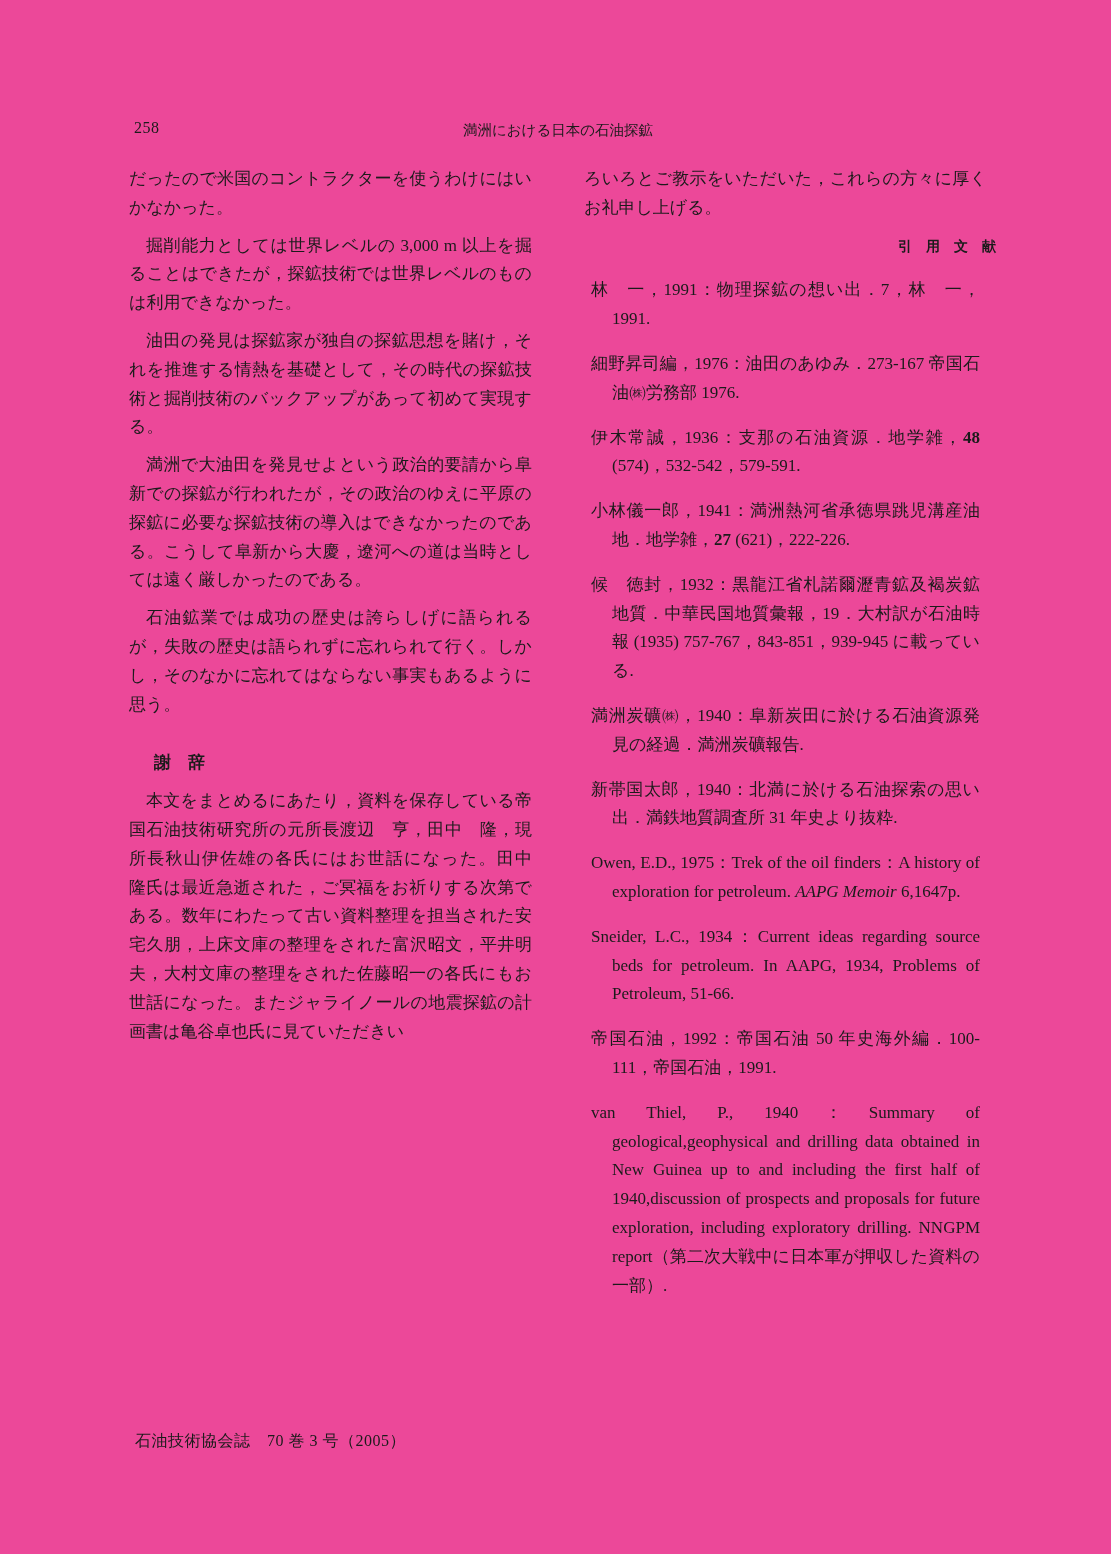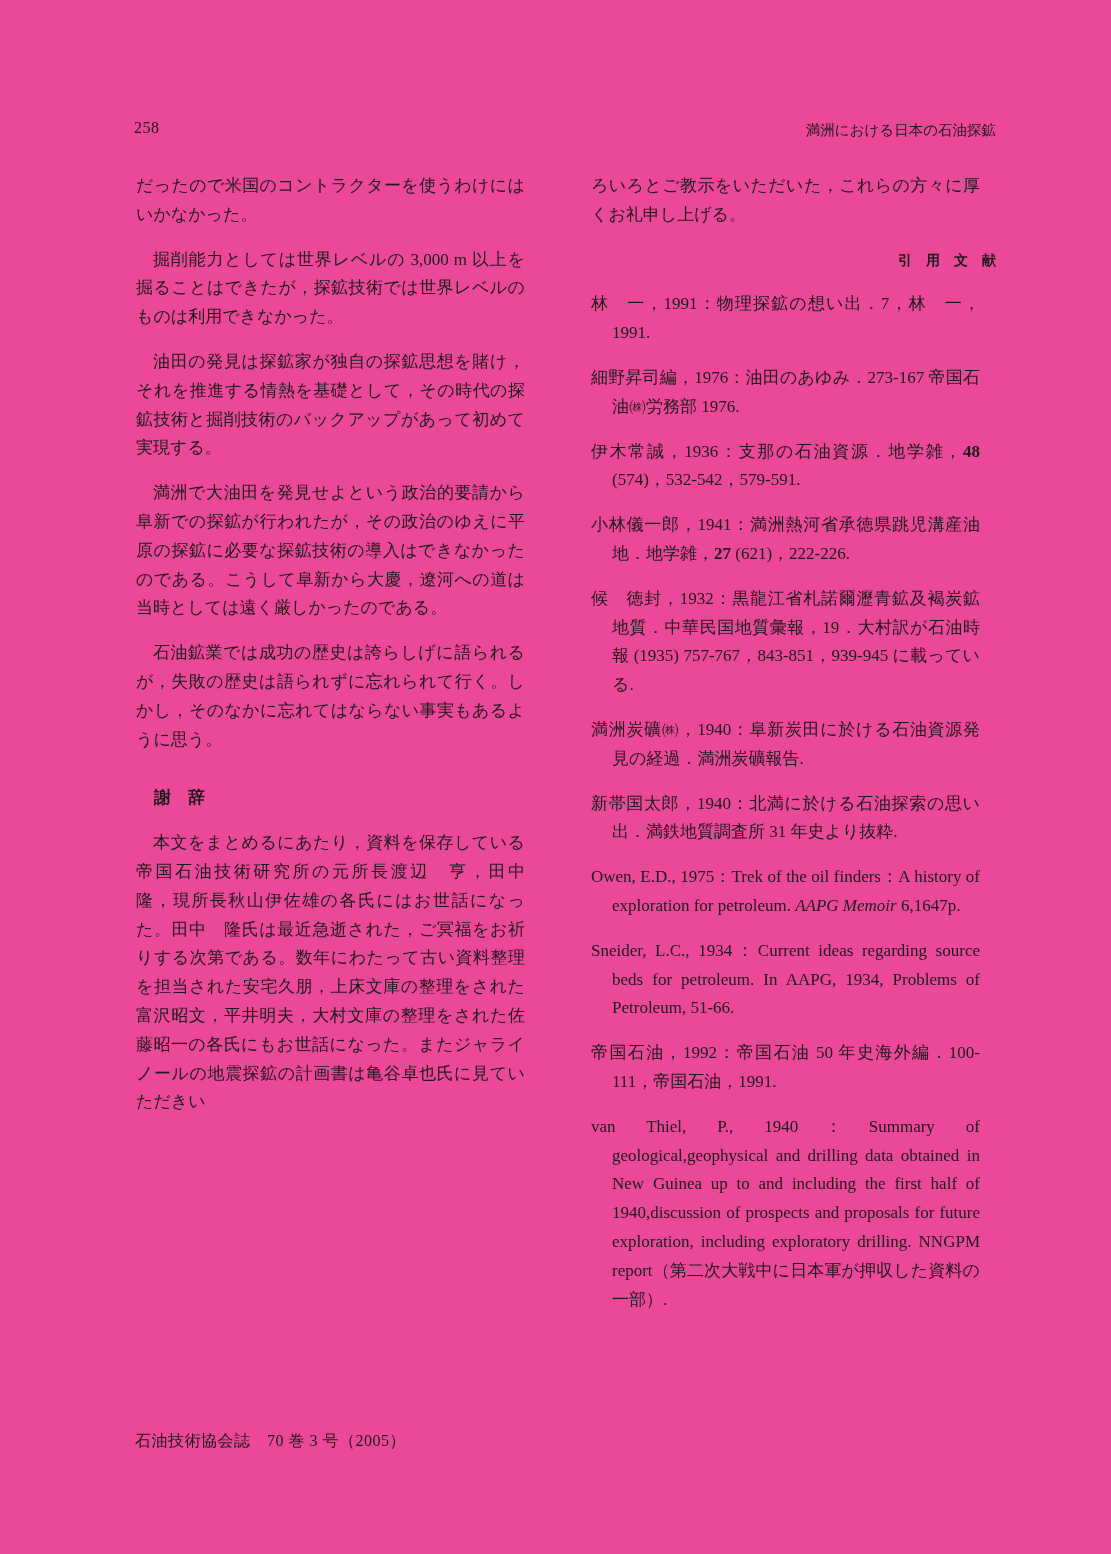--- a/index.html
+++ b/index.html
@@ -8,29 +8,29 @@
     width:1111px;height:1554px;
     background:#ec4899;
     color:#1b1b1b;
     font-family:"Liberation Serif","DejaVu Serif",serif;
     overflow:hidden;
     margin:0 auto;
   }
   
   .header{position:absolute;top:119px;left:120px;width:876px;height:24px;font-size:16px;}
   .page-number{position:absolute;left:14px;top:0;letter-spacing:.5px;}
-  .running-title{position:absolute;left:0;right:0;top:2px;text-align:right;font-size:14.5px;}
+  .running-title{position:absolute;left:0;right:0;top:2px;text-align:center;font-size:14.5px;}
   
   .content{
     position:absolute;top:156px;left:120px;width:876px;
     display:flex;gap:34px;
   }
   .col{width:421px;}
   .para{
-    margin:16px;
+    margin:9px;
     font-size:17px;line-height:28.8px;
     text-align:justify;text-justify:inter-ideograph;
     overflow-wrap:break-word;
   }
   .para.indent{text-indent:17px;}
   .ack-heading{
     margin:30px 0 0 34px;
     font-family:"Liberation Sans","DejaVu Sans",sans-serif;
     font-weight:bold;font-size:17px;line-height:28.8px;
   }

